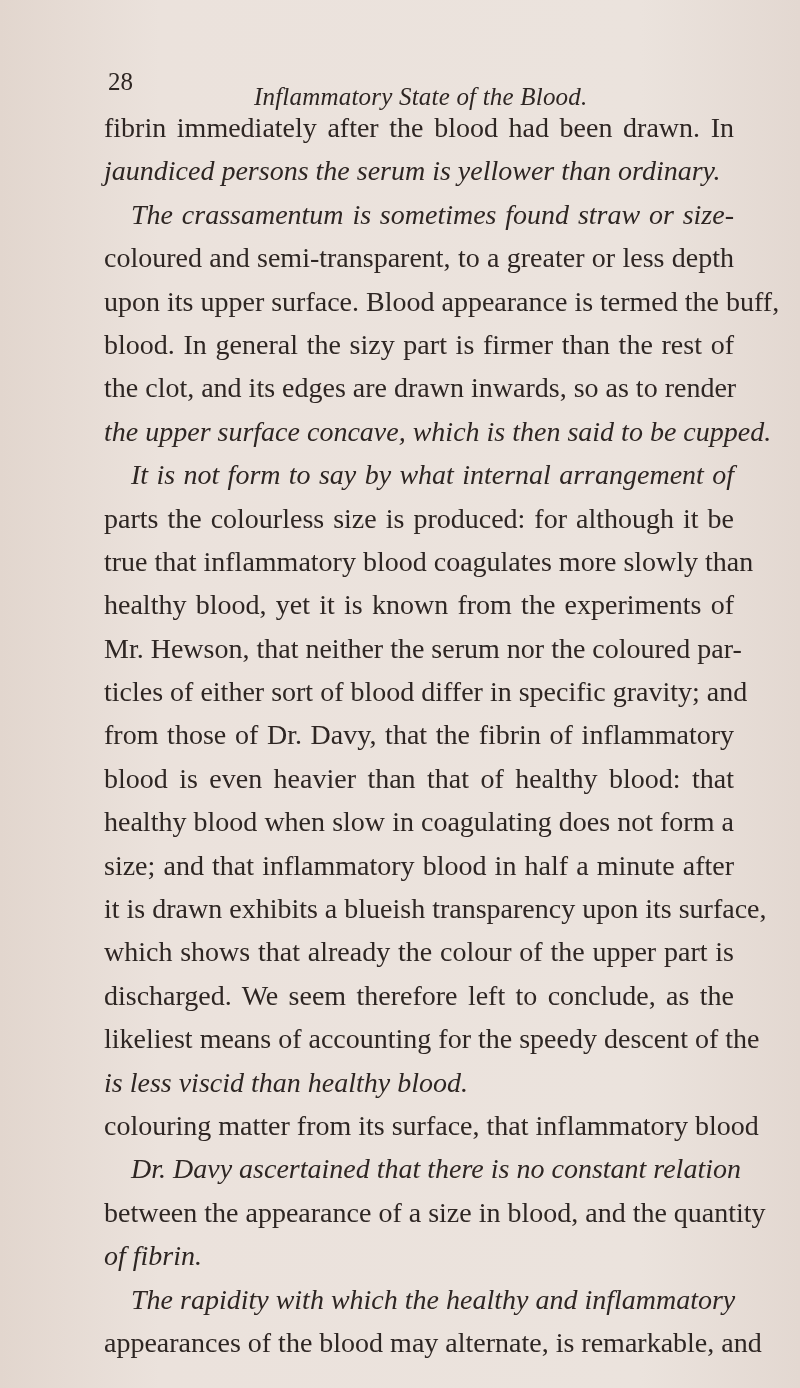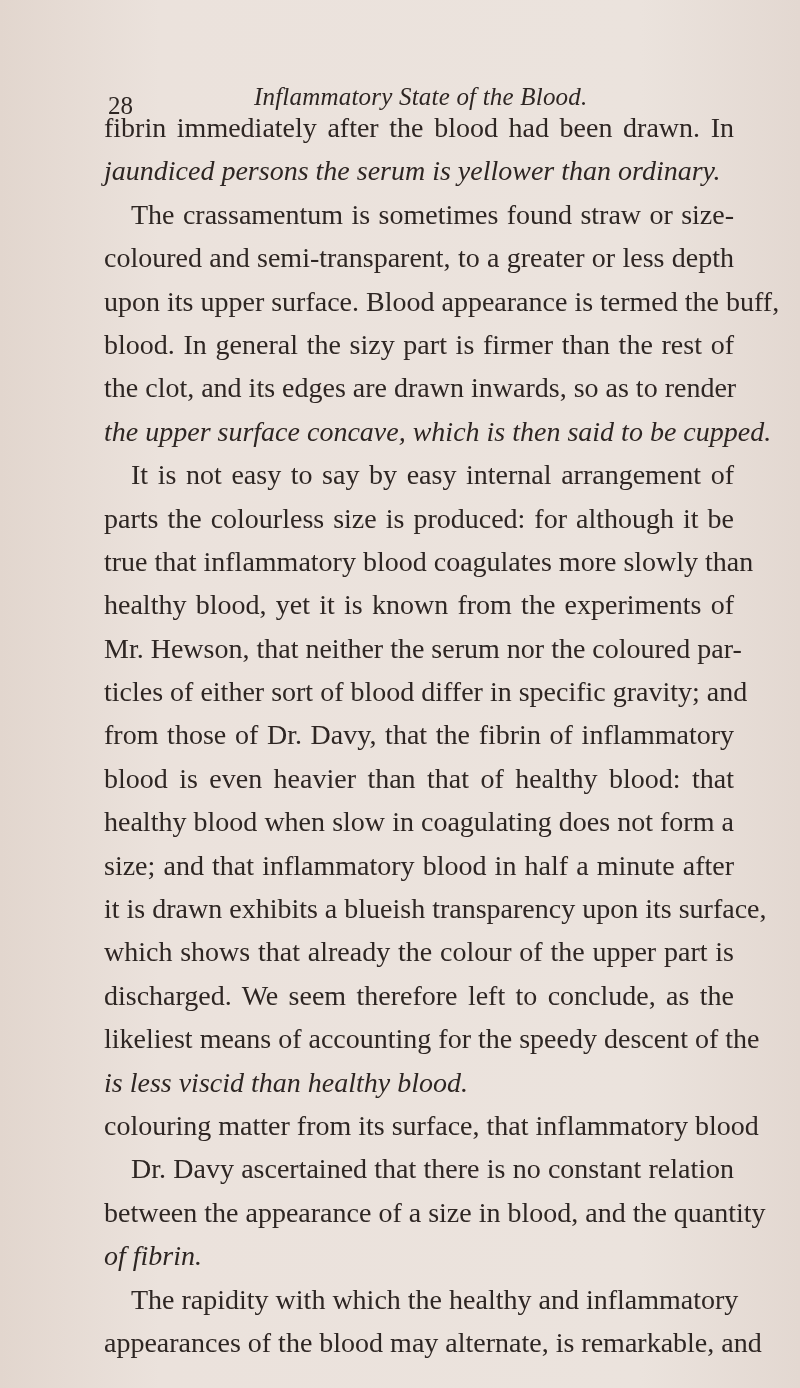--- a/index.html
+++ b/index.html
@@ -6,49 +6,49 @@
     body {
       width: 800px; height: 1388px; overflow: hidden;
       background: #e8ddd6;
       background-image: linear-gradient(90deg, #e2d6ce 0%, #ebe2dc 20%, #ebe3dd 80%, #e3d8d1 100%);
       font-family: "Liberation Serif", "DejaVu Serif", serif;
       color: #2e2623;
       position: relative;
     }
     .page { position: absolute; left: 104px; top: 62px; width: 630px; }
     .running-head { position: relative; height: 44px; font-size: 25px; }
-    .page-number { position: absolute; left: 4px; top: 6px; margin-top: 24px; }
+    .page-number { position: absolute; left: 4px; top: 6px; }
     .running-title { position: absolute; left: 150px; top: 21px; font-style: italic; letter-spacing: 0.2px; }
     .body-text { margin-top: 0; }
     .line {
       display: block; height: 43.4px; line-height: 43.4px;
       font-size: 28px; white-space: nowrap;
       text-align: justify; text-align-last: justify;
     }
     .line.last { text-align-last: left; font-style: italic; }
-    .line.indent { padding-left: 27px; }
+    .line.indent { padding-left: 27px; font-style: italic; }
   </style>
 </head>
 <body>
 
 <div class="page">
   <div class="running-head">
     <span class="page-number">28</span>
     <span class="running-title">Inflammatory State of the Blood.</span>
   </div>
   <div class="body-text" id="body-text">
       <span class="line">fibrin immediately after the blood had been drawn.  In</span>
       <span class="line last">jaundiced persons the serum is yellower than ordinary.</span>
       <span class="line indent">The crassamentum is sometimes found straw or size-</span>
       <span class="line">coloured and semi-transparent, to a greater or less depth</span>
       <span class="line">upon its upper surface.  Blood appearance is termed the buff,</span>
       <span class="line">blood.  In general the sizy part is firmer than the rest of</span>
       <span class="line">the clot, and its edges are drawn inwards, so as to render</span>
       <span class="line last">the upper surface concave, which is then said to be cupped.</span>
-      <span class="line indent">It is not easy to say by easy internal arrangement of</span>
+      <span class="line indent">It is not form to say by what internal arrangement of</span>
       <span class="line">parts the colourless size is produced: for although it be</span>
       <span class="line">true that inflammatory blood coagulates more slowly than</span>
       <span class="line">healthy blood, yet it is known from the experiments of</span>
       <span class="line">Mr. Hewson, that neither the serum nor the coloured par-</span>
       <span class="line">ticles of either sort of blood differ in specific gravity; and</span>
       <span class="line">from those of Dr. Davy, that the fibrin of inflammatory</span>
       <span class="line">blood is even heavier than that of healthy blood: that</span>
       <span class="line">healthy blood when slow in coagulating does not form a</span>
       <span class="line">size; and that inflammatory blood in half a minute after</span>
       <span class="line">it is drawn exhibits a blueish transparency upon its surface,</span>

